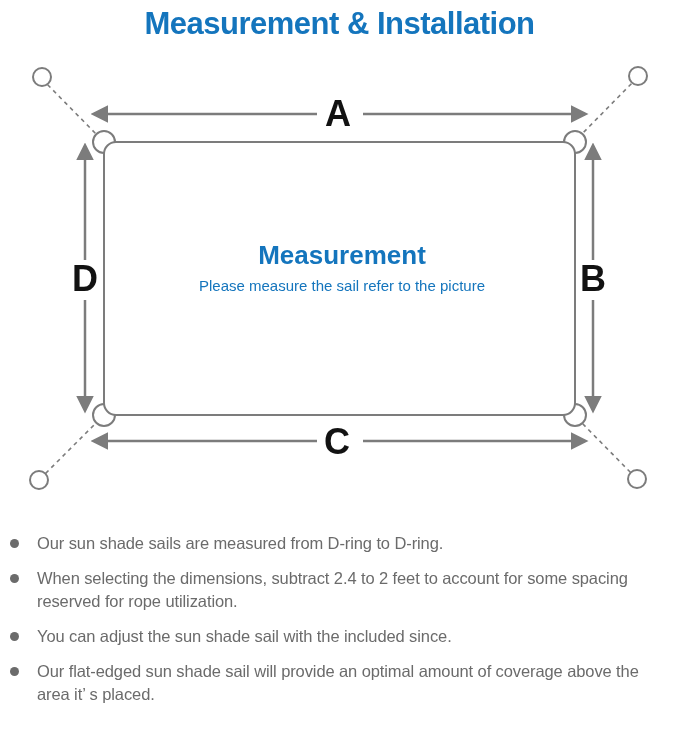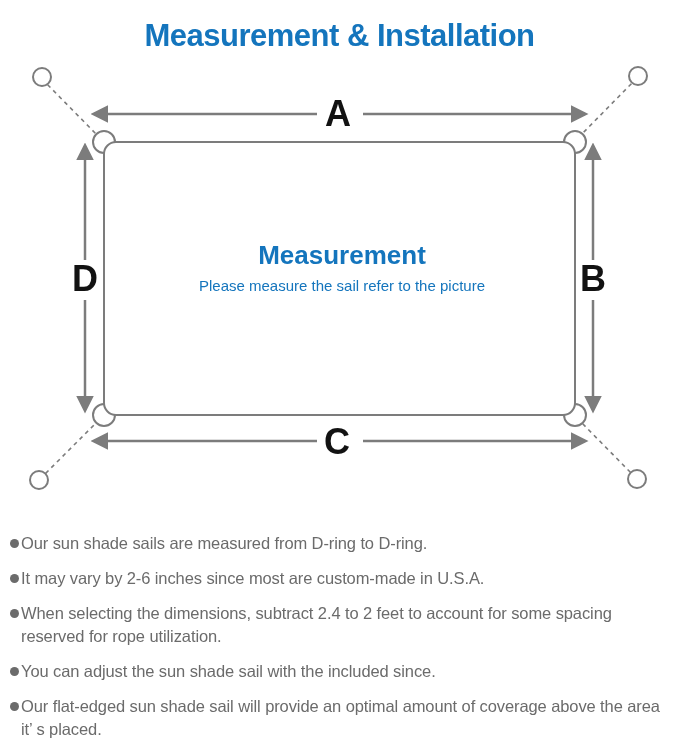--- a/index.html
+++ b/index.html
@@ -9,21 +9,21 @@
     --text-gray:#6b6b6b;
   }
   *{box-sizing:border-box;margin:0;padding:0;}
   html,body{background:#ffffff;}
   body{
     width:679px;height:739px;overflow:hidden;
     font-family:"Liberation Sans",sans-serif;
     position:relative;
   }
   .page-title{
-    padding-top:18px;height:48px;text-align:center;
+    padding-top:6px;height:48px;text-align:center;
     font-size:31px;font-weight:bold;letter-spacing:-0.5px;
     color:var(--accent-blue);
   }
   .diagram-svg{display:block;width:679px;height:470px;}
 
   .guy-line{stroke:var(--line-gray);stroke-width:1.6;stroke-dasharray:4 4;fill:none;}
   .anchor-ring{fill:#ffffff;stroke:var(--line-gray);stroke-width:2;}
   .d-ring{fill:#ffffff;stroke:var(--line-gray);stroke-width:2;}
   .sail-rect{fill:#ffffff;stroke:var(--line-gray);stroke-width:2;}
   .dim-arrow{stroke:var(--line-gray);stroke-width:2.5;fill:none;}
@@ -38,21 +38,21 @@
   }
   .center-sub{
     font-family:"Liberation Sans",sans-serif;font-size:15px;
     fill:var(--accent-blue);text-anchor:middle;
   }
 
   .notes{
     list-style:none;margin-top:14px;padding:0 6px 0 10px;
   }
   .note-item{
-    display:flex;align-items:flex-start;gap:2px;
+    display:flex;align-items:flex-start;gap:18px;
     margin-bottom:12px;
     font-size:16.5px;line-height:23px;letter-spacing:-0.1px;
     color:var(--text-gray);
   }
   .bullet-dot{
     flex:0 0 9px;width:9px;height:9px;border-radius:50%;
     background:var(--text-gray);margin-top:7px;
   }
 </style>
 </head>
@@ -104,24 +104,20 @@
   <text class="center-sub" x="342" y="243">Please measure the sail refer to the picture</text>
 </svg>
 
 <ul class="notes">
   <li class="note-item">
     <span class="bullet-dot"></span>
     <span>Our sun shade sails are measured from D-ring to D-ring.</span>
   </li>
   <li class="note-item">
     <span class="bullet-dot"></span>
-    <span>It may vary by 2-6 inches since most are custom-made in U.S.A.</span>
-  </li>
-  <li class="note-item">
-    <span class="bullet-dot"></span>
     <span>When selecting the dimensions, subtract 2.4 to 2 feet to account for some spacing reserved for rope utilization.</span>
   </li>
   <li class="note-item">
     <span class="bullet-dot"></span>
     <span>You can adjust the sun shade sail with the included since.</span>
   </li>
   <li class="note-item">
     <span class="bullet-dot"></span>
     <span>Our flat-edged sun shade sail will provide an optimal amount of coverage above the area it’ s placed.</span>
   </li>

